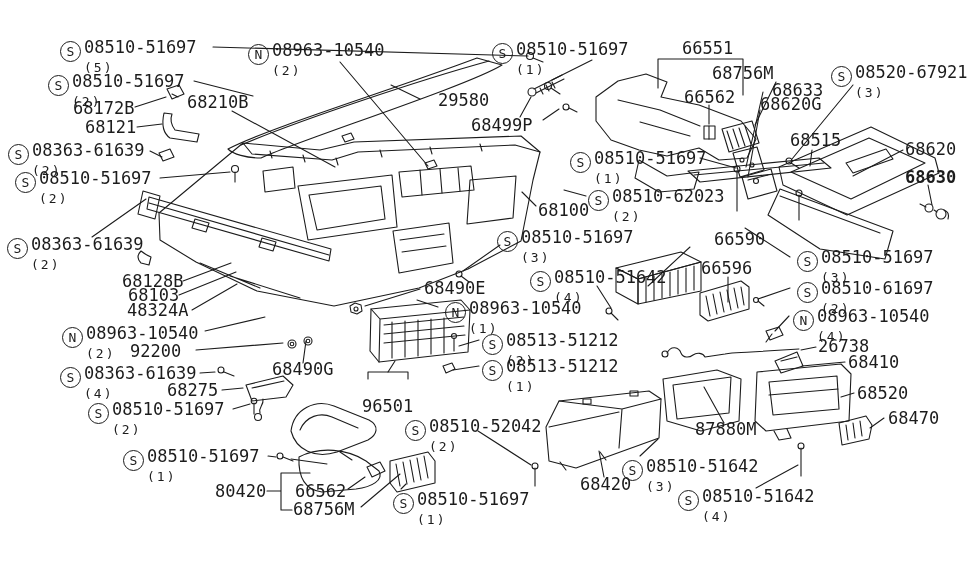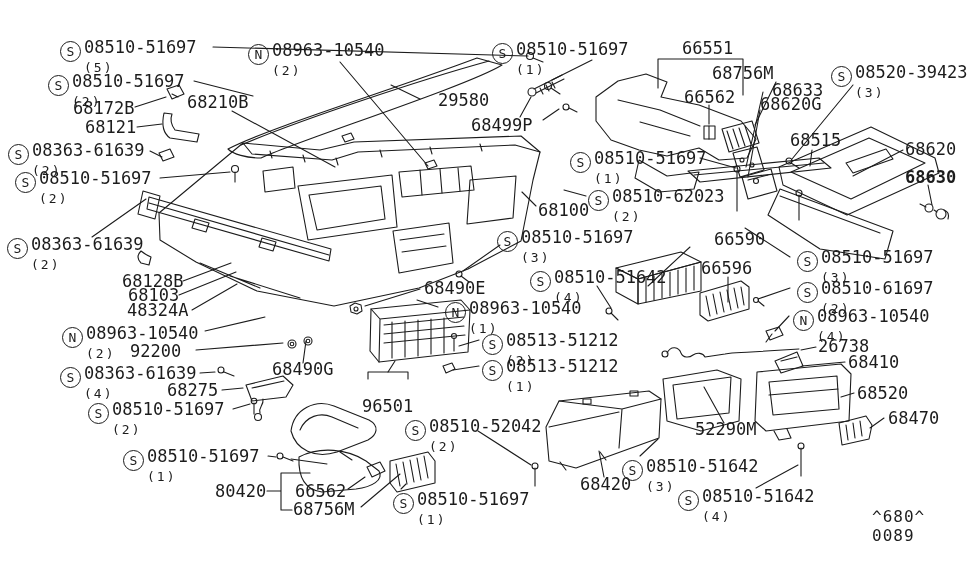--- a/index.html
+++ b/index.html
@@ -345,21 +345,21 @@
         </g>
     </g>
   </svg>
 
   <div id="labels">
       <div class="lbl" style="left: 60px; top: 36px;"><span class="sym">S</span><span class="num">08510-51697</span><div class="qty">(5)</div></div>
       <div class="lbl" style="left: 248px; top: 39px;"><span class="sym">N</span><span class="num">08963-10540</span><div class="qty">(2)</div></div>
       <div class="lbl" style="left: 492px; top: 38px;"><span class="sym">S</span><span class="num">08510-51697</span><div class="qty">(1)</div></div>
       <div class="lbl" style="left: 682px; top: 37px;"><span class="num">66551</span></div>
       <div class="lbl" style="left: 712px; top: 62px;"><span class="num">68756M</span></div>
-      <div class="lbl" style="left: 831px; top: 61px;"><span class="sym">S</span><span class="num">08520-39423</span><div class="qty">(3)</div></div>
+      <div class="lbl" style="left: 831px; top: 61px;"><span class="sym">S</span><span class="num">08520-67921</span><div class="qty">(3)</div></div>
       <div class="lbl" style="left: 48px; top: 70px;"><span class="sym">S</span><span class="num">08510-51697</span><div class="qty">(2)</div></div>
       <div class="lbl" style="left: 684px; top: 86px;"><span class="num">66562</span></div>
       <div class="lbl" style="left: 772px; top: 79px;"><span class="num">68633</span></div>
       <div class="lbl" style="left: 73px; top: 97px;"><span class="num">68172B</span></div>
       <div class="lbl" style="left: 187px; top: 91px;"><span class="num">68210B</span></div>
       <div class="lbl" style="left: 760px; top: 93px;"><span class="num">68620G</span></div>
       <div class="lbl" style="left: 85px; top: 116px;"><span class="num">68121</span></div>
       <div class="lbl" style="left: 438px; top: 89px;"><span class="num">29580</span></div>
       <div class="lbl" style="left: 471px; top: 114px;"><span class="num">68499P</span></div>
       <div class="lbl" style="left: 8px; top: 139px;"><span class="sym">S</span><span class="num">08363-61639</span><div class="qty">(2)</div></div>
@@ -390,25 +390,24 @@
       <div class="lbl" style="left: 272px; top: 358px;"><span class="num">68490G</span></div>
       <div class="lbl" style="left: 60px; top: 362px;"><span class="sym">S</span><span class="num">08363-61639</span><div class="qty">(4)</div></div>
       <div class="lbl" style="left: 848px; top: 351px;"><span class="num">68410</span></div>
       <div class="lbl" style="left: 482px; top: 355px;"><span class="sym">S</span><span class="num">08513-51212</span><div class="qty">(1)</div></div>
       <div class="lbl" style="left: 167px; top: 379px;"><span class="num">68275</span></div>
       <div class="lbl" style="left: 362px; top: 395px;"><span class="num">96501</span></div>
       <div class="lbl" style="left: 88px; top: 398px;"><span class="sym">S</span><span class="num">08510-51697</span><div class="qty">(2)</div></div>
       <div class="lbl" style="left: 857px; top: 382px;"><span class="num">68520</span></div>
       <div class="lbl" style="left: 405px; top: 415px;"><span class="sym">S</span><span class="num">08510-52042</span><div class="qty">(2)</div></div>
       <div class="lbl" style="left: 888px; top: 407px;"><span class="num">68470</span></div>
-      <div class="lbl" style="left: 695px; top: 418px;"><span class="num">52290M</span></div>
+      <div class="lbl" style="left: 695px; top: 418px;"><span class="num">87880M</span></div>
       <div class="lbl" style="left: 123px; top: 445px;"><span class="sym">S</span><span class="num">08510-51697</span><div class="qty">(1)</div></div>
       <div class="lbl" style="left: 622px; top: 455px;"><span class="sym">S</span><span class="num">08510-51642</span><div class="qty">(3)</div></div>
       <div class="lbl" style="left: 215px; top: 480px;"><span class="num">80420</span></div>
       <div class="lbl" style="left: 295px; top: 480px;"><span class="num">66562</span></div>
       <div class="lbl" style="left: 293px; top: 498px;"><span class="num">68756M</span></div>
       <div class="lbl" style="left: 580px; top: 473px;"><span class="num">68420</span></div>
       <div class="lbl" style="left: 393px; top: 488px;"><span class="sym">S</span><span class="num">08510-51697</span><div class="qty">(1)</div></div>
       <div class="lbl" style="left: 678px; top: 485px;"><span class="sym">S</span><span class="num">08510-51642</span><div class="qty">(4)</div></div>
     </div>
 
-  <div class="footer-code" style="left:872px;top:507px">^680^ 0089</div>
 </div>
 
 </body></html>

